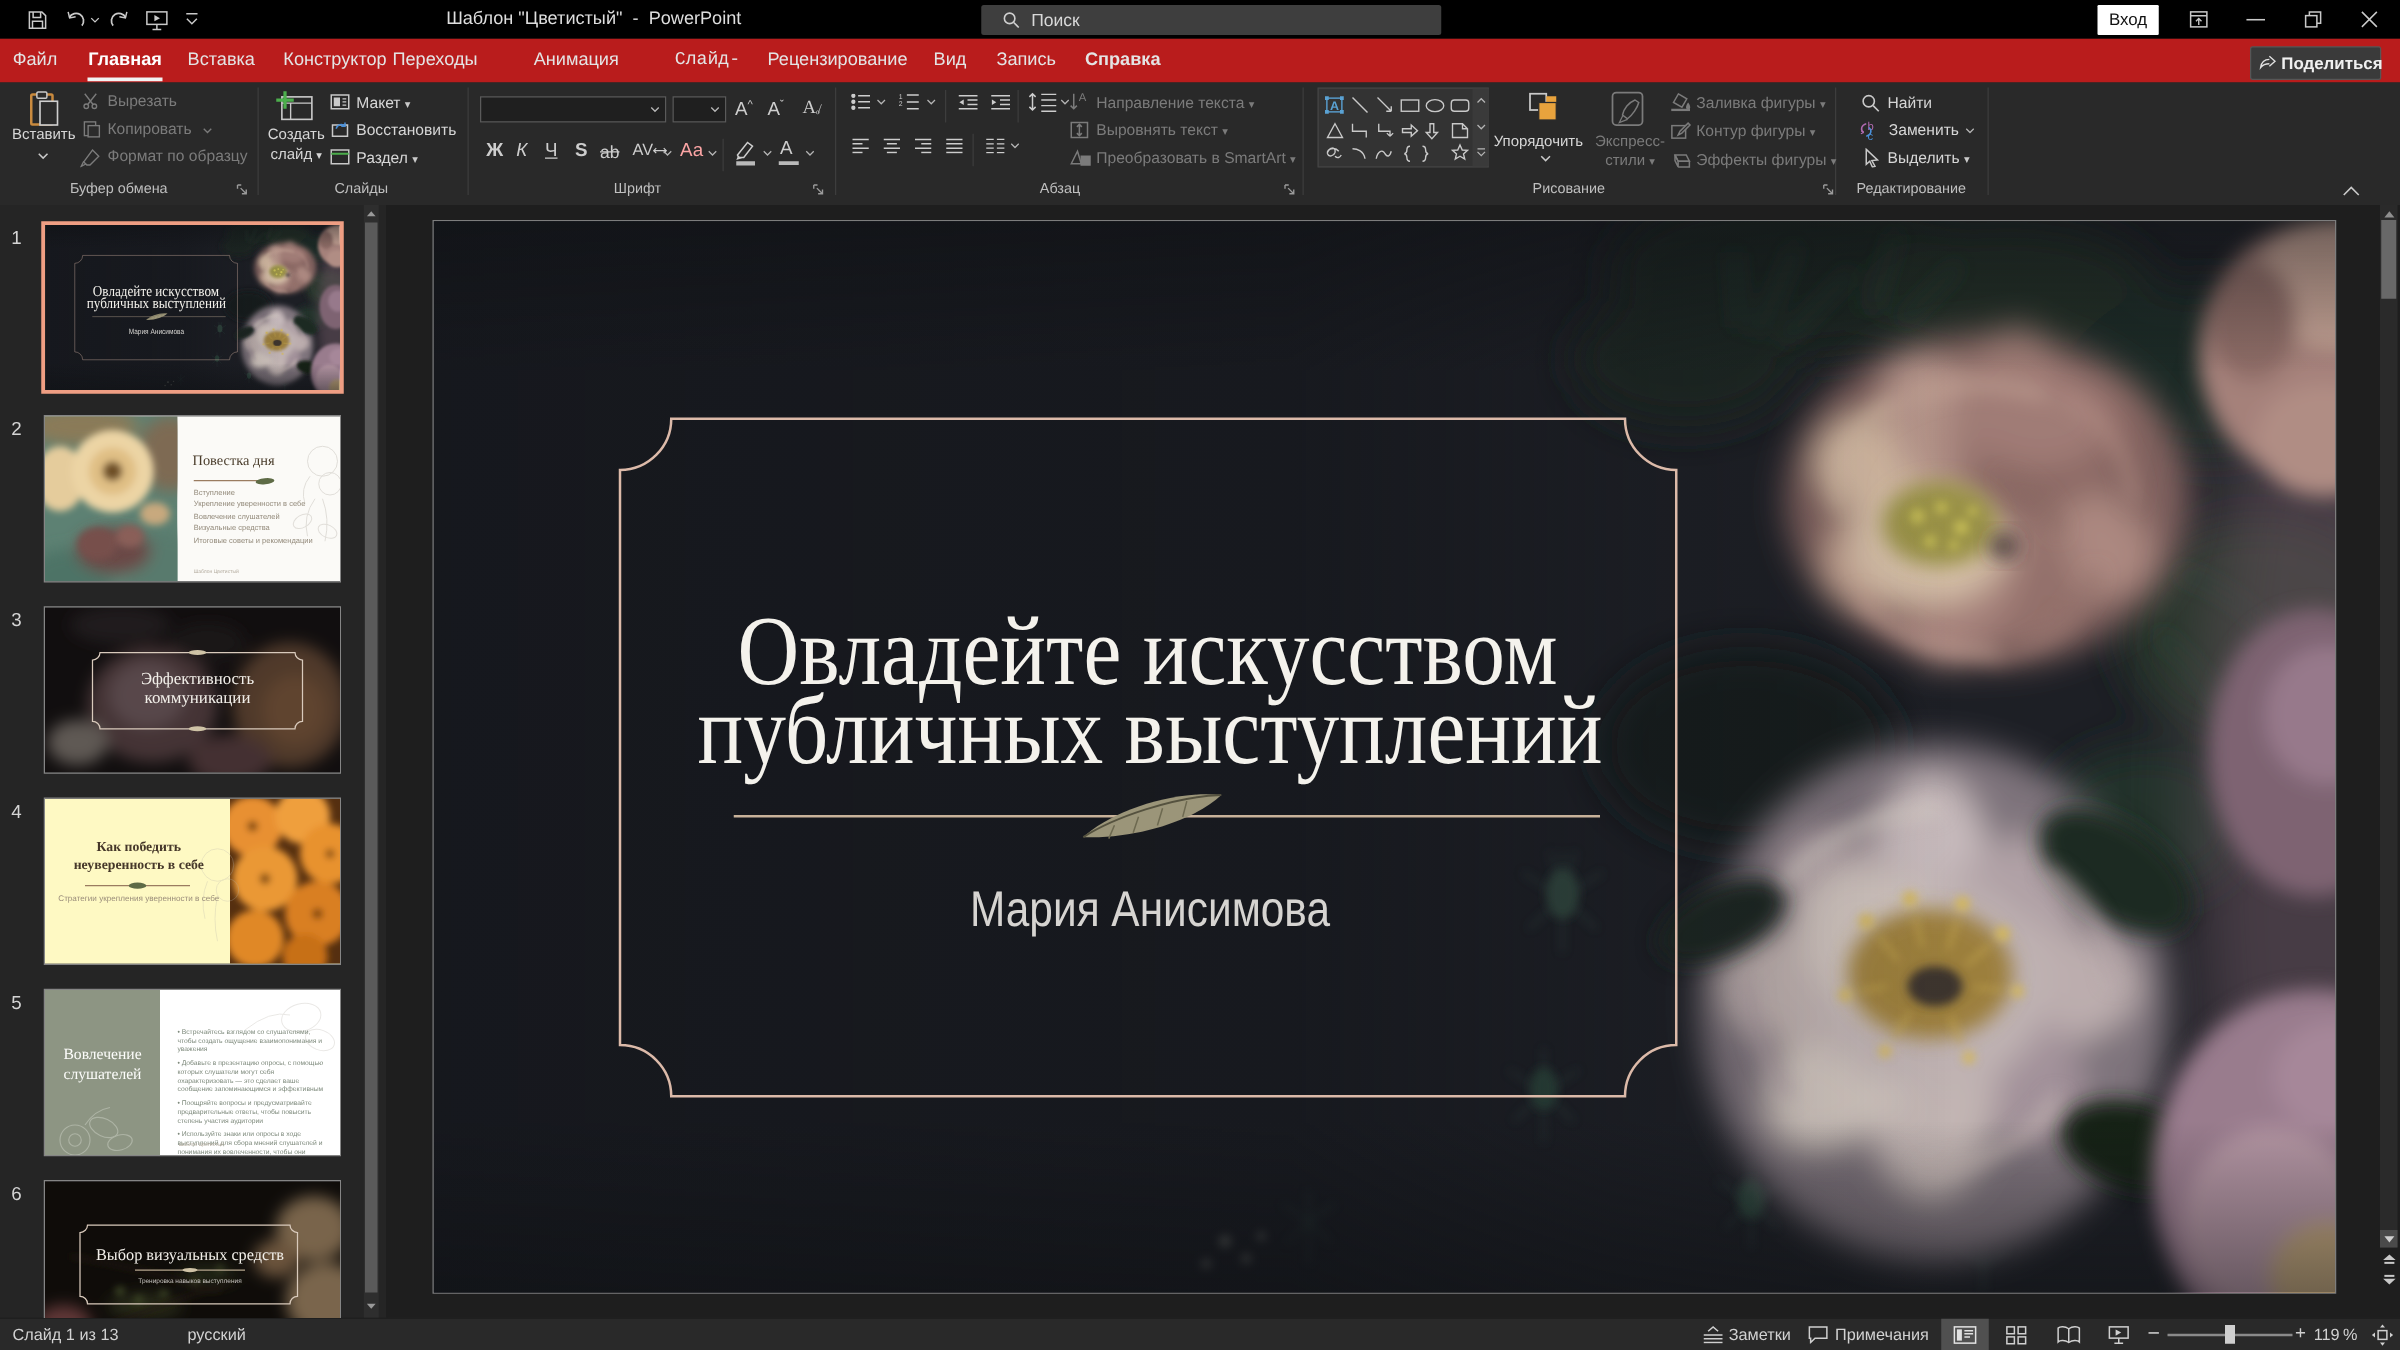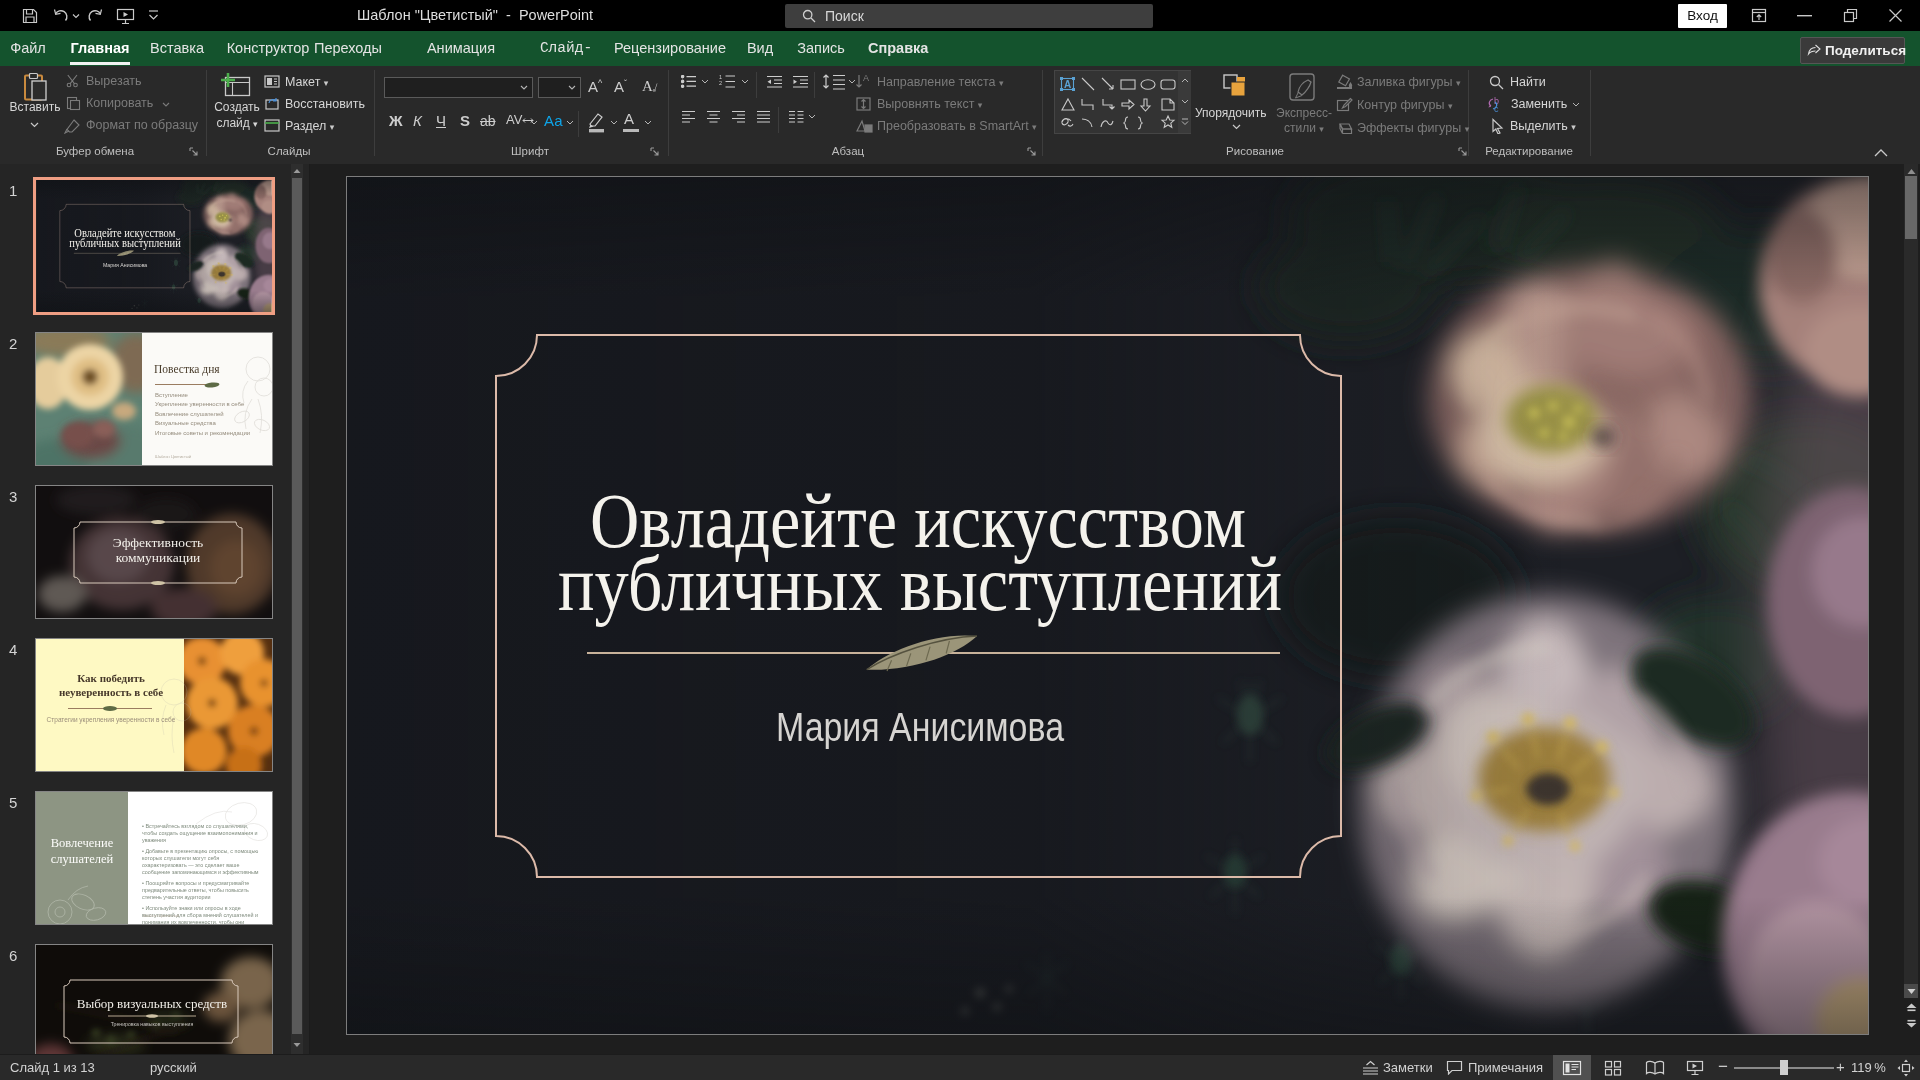--- a/index.html
+++ b/index.html
@@ -1,18 +1,18 @@
 <!DOCTYPE html>
 <html><head><meta charset="utf-8">
 <style>
   html,body{margin:0;padding:0;width:1920px;height:1080px;overflow:hidden;background:#202020;
     font-family:"Liberation Sans",sans-serif;-webkit-font-smoothing:antialiased;}
   .abs{position:absolute;}
   #titlebar{left:0;top:0;width:1920px;height:31px;background:#000;}
-  #tabrow{left:0;top:31px;width:1920px;height:35px;background:#14532d;}
+  #tabrow{left:0;top:31px;width:1920px;height:35px;background:#b91c1c;}
   #ribbon{left:0;top:66px;width:1920px;height:98px;background:#292929;}
   #panel{left:0;top:164px;width:310px;height:890px;background:#252525;}
   #canvas{left:310px;top:164px;width:1610px;height:890px;background:#1e1e1e;}
   #statusbar{left:0;top:1054px;width:1920px;height:26px;background:#292929;border-top:1px solid #1c1c1c;box-sizing:border-box;}
   .tab{position:absolute;top:0;height:35px;line-height:35px;font-size:14.5px;color:#e4e4e4;text-align:center;}
   .gl{position:absolute;top:79px;font-size:11.5px;color:#bfbfbf;text-align:center;transform:translateX(-50%);}
   .gsep{position:absolute;top:70px;width:1px;height:86px;background:#3d3d3d;}
   .rtxt{position:absolute;font-size:12.5px;color:#d6d6d6;white-space:nowrap;}
   .rdis{color:#7b7b7b;}
   .launch{position:absolute;width:12px;height:12px;}
@@ -95,21 +95,21 @@
 </div>
 <div class="abs" id="ribbon">
   <div class="gsep" style="left:206px;top:4px;height:86px;"></div>
   <div class="gsep" style="left:374px;top:4px;height:86px;"></div>
   <div class="gsep" style="left:668px;top:4px;height:86px;"></div>
   <div class="gsep" style="left:1042px;top:4px;height:86px;"></div>
   <div class="gsep" style="left:1468px;top:4px;height:86px;"></div>
   <div class="gsep" style="left:1590px;top:4px;height:86px;"></div>
   <div class="gl" style="left:95px;">Буфер обмена</div>
   <div class="gl" style="left:289px;">Слайды</div>
-  <div class="gl" style="left:510px;margin-left:20px;">Шрифт</div>
+  <div class="gl" style="left:510px;">Шрифт</div>
   <div class="gl" style="left:848px;">Абзац</div>
   <div class="gl" style="left:1255px;">Рисование</div>
   <div class="gl" style="left:1529px;">Редактирование</div>
   <svg class="launch" style="left:188px;top:80px" viewBox="0 0 12 12" fill="none" stroke="#9a9a9a" stroke-width="1.1">
       <path d="M2 2 H 5 M2 2 V5 M4.5 4.5 L9 9 M9 5.5 V9 H5.5"></path>
     </svg>
   <svg class="launch" style="left:649px;top:80px" viewBox="0 0 12 12" fill="none" stroke="#9a9a9a" stroke-width="1.1">
       <path d="M2 2 H 5 M2 2 V5 M4.5 4.5 L9 9 M9 5.5 V9 H5.5"></path>
     </svg>
   <svg class="launch" style="left:1026px;top:80px" viewBox="0 0 12 12" fill="none" stroke="#9a9a9a" stroke-width="1.1">
@@ -192,21 +192,21 @@
   <div class="rtxt" style="left:413px;top:46px;font-size:15px;font-style:italic;color:#cdcdcd;">К</div>
   <div class="rtxt" style="left:436px;top:46px;font-size:15px;color:#cdcdcd;text-decoration:underline;">Ч</div>
   <div class="rtxt" style="left:460px;top:46px;font-size:15px;font-weight:bold;color:#cdcdcd;">S</div>
   <div class="rtxt" style="left:480px;top:47px;font-size:14px;color:#cdcdcd;text-decoration:line-through;">ab</div>
   <div class="rtxt" style="left:506px;top:46px;font-size:13px;color:#cdcdcd;">AV<svg style="display:inline-block" width="12" height="7" viewBox="0 0 12 7" fill="none" stroke="#cdcdcd" stroke-width="1">
         <path d="M1 3.5 H11 M3 1.5 L1 3.5 L3 5.5 M9 1.5 L11 3.5 L9 5.5"></path>
       </svg></div>
   <svg class="abs" style="left:530px;top:54px" width="8" height="5" viewBox="0 0 8 5" fill="none" stroke="#b5b5b5" stroke-width="1">
       <path d="M1 1 L4 4 L7 1"></path>
     </svg>
-  <div class="rtxt" style="left:544px;top:46px;font-size:15px;color:#0ea5e9;">Аа</div>
+  <div class="rtxt" style="left:544px;top:46px;font-size:15px;color:#fca5a5;">Аа</div>
   <svg class="abs" style="left:566px;top:54px" width="8" height="5" viewBox="0 0 8 5" fill="none" stroke="#b5b5b5" stroke-width="1">
       <path d="M1 1 L4 4 L7 1"></path>
     </svg>
   <div class="gsep" style="left:578px;top:45px;height:26px;background:#3d3d3d;"></div>
   <svg class="abs" style="left:586px;top:45px" width="22" height="22" viewBox="0 0 22 22" fill="none">
     <path d="M4 13 L12 3 L16 6 L9 15 L5 15 Z" stroke="#cdcdcd" stroke-width="1.2"></path>
       <path d="M4.5 13.5 L3 17 L7.5 15.5" fill="#cdcdcd"></path>
     <rect x="3" y="18" width="15" height="3.4" fill="#b9b9b9"></rect>
     </svg>
   <svg class="abs" style="left:610px;top:54px" width="8" height="5" viewBox="0 0 8 5" fill="none" stroke="#b5b5b5" stroke-width="1">

